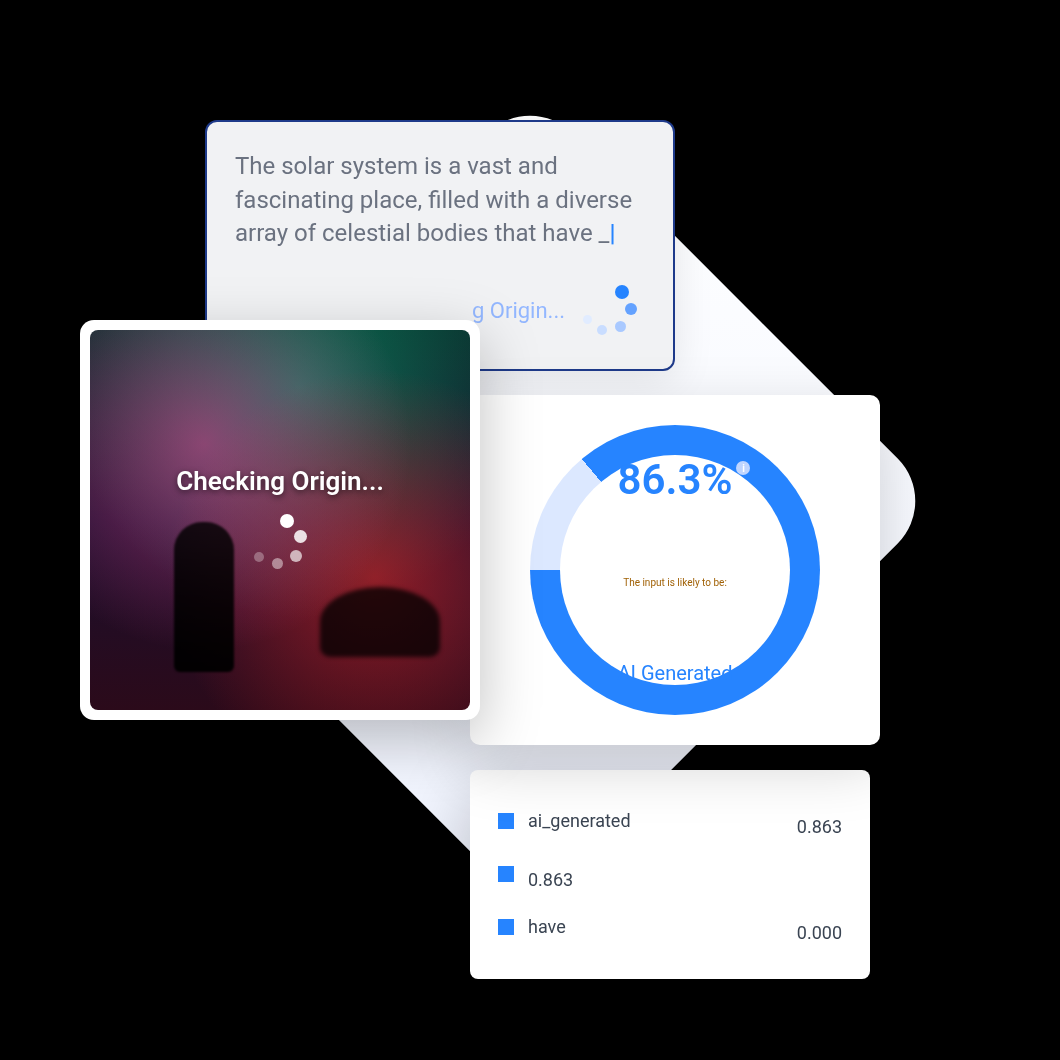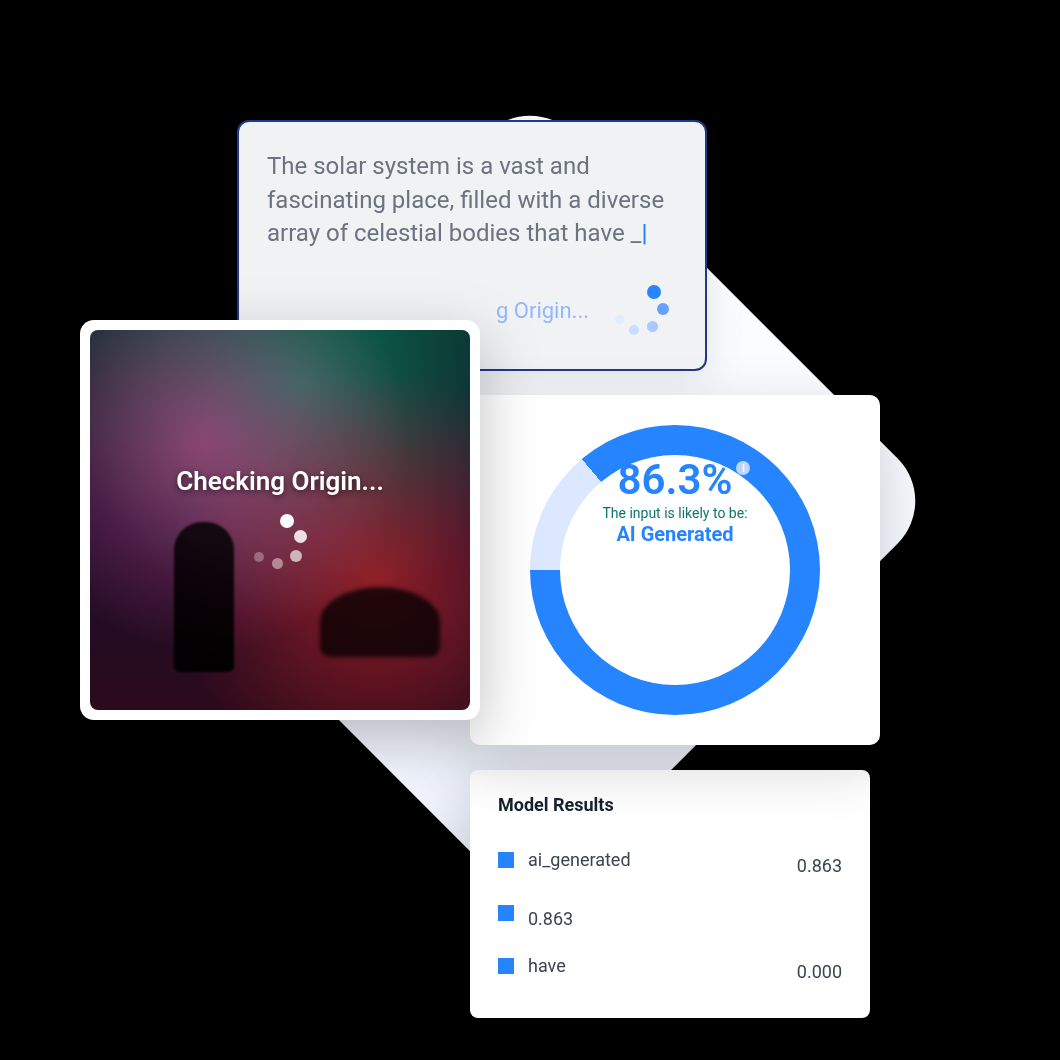--- a/index.html
+++ b/index.html
@@ -29,38 +29,37 @@
     .text-card {
       position: absolute;
       left: 205px;
       top: 120px;
       width: 470px;
       background: #f1f2f4;
       border: 2px solid #1e3a8a;
       border-radius: 12px;
       padding: 28px 32px 28px 28px;
       box-shadow: 0 8px 40px rgba(0,0,0,0.1);
-      margin-left: 32px;
     }
     .text-card p {
       font-size: 24px;
       line-height: 1.4;
       color: #6b7280;
       font-weight: 400;
     }
     .cursor-blink {
       color: #2684ff;
       font-weight: 600;
     }
     .text-card-footer {
       margin-top: 30px;
       display: flex;
       align-items: center;
       justify-content: flex-end;
-      gap: 20px;
+      gap: 12px;
     }
     .text-card-footer .status-text {
       color: #93b7ff;
       font-size: 22px;
       margin-right: 4px;
     }
     .dots-spinner {
       position: relative;
       width: 60px;
       height: 60px;
@@ -176,21 +175,21 @@
       top: 50%;
       left: 50%;
       width: 230px;
       height: 230px;
       background: #fff;
       border-radius: 50%;
       transform: translate(-50%, -50%);
       display: flex;
       flex-direction: column;
       align-items: center;
-      justify-content: flex-start;
+      justify-content: space-between;
       gap: 1px;
     }
     .donut-percent {
       font-size: 42px;
       font-weight: 600;
       color: #2684ff;
       position: relative;
     }
     .info-icon {
       position: absolute;
@@ -201,26 +200,26 @@
       border-radius: 50%;
       background: #bfd5ff;
       color: #fff;
       font-size: 10px;
       font-weight: bold;
       display: flex;
       align-items: center;
       justify-content: center;
     }
     .donut-sub {
-      font-size: 14px;
-      color: #0f766e;
+      font-size: 10px;
+      color: #a16207;
     }
     .donut-verdict {
       font-size: 20px;
-      font-weight: 700;
+      font-weight: 400;
       color: #2684ff;
     }
     
     
     .models-card {
       position: absolute;
       left: 470px;
       top: 770px;
       width: 400px;
       background: #fff;
@@ -301,21 +300,20 @@
         <span>86.3%</span>
         <span class="info-icon">i</span>
       </div>
       <div class="donut-sub">The input is likely to be:</div>
       <div class="donut-verdict">AI Generated</div>
     </div>
   </div>
 </div>
 
 <div class="models-card">
-  <div class="models-title">Model Results</div>
   <div id="model-rows">
       <div class="model-row">
         <div class="model-sq"></div>
         <div class="model-name">ai_generated</div>
         <div class="model-val">0.863</div>
       </div>
       <div class="model-row">
         <div class="model-sq"></div>
         <div class="model-val">0.863</div>
       </div>

